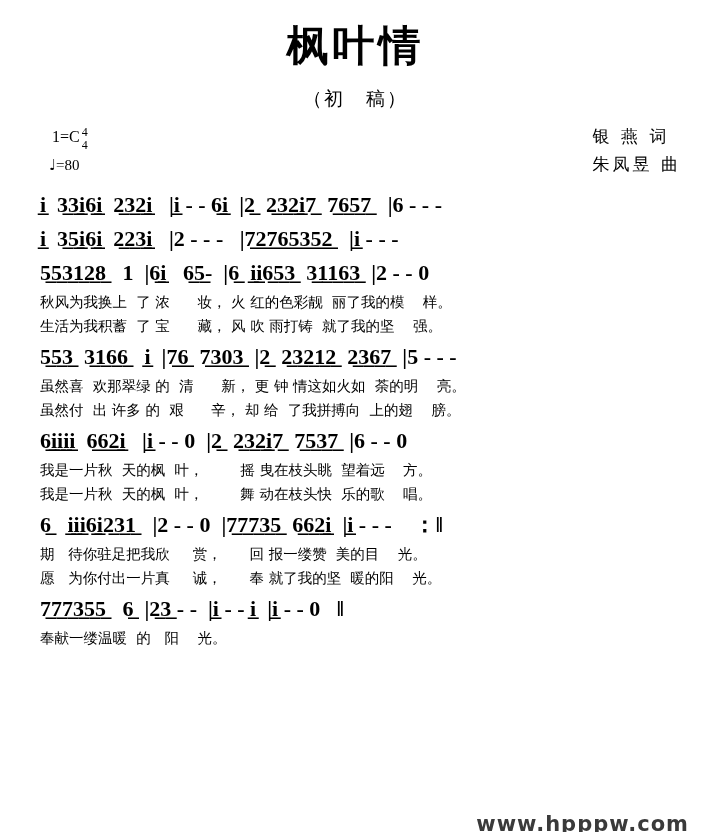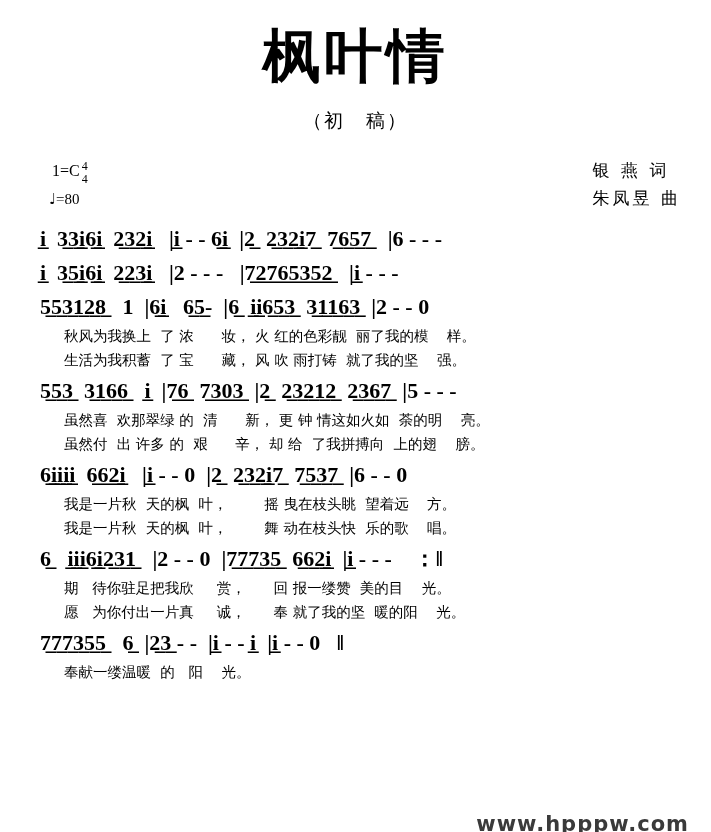--- a/index.html
+++ b/index.html
@@ -10,36 +10,36 @@
     color:#000;
     position:relative;
     overflow:hidden;
   }
   .sheet{position:relative;width:711px;height:832px;}
 
   .title{
     text-align:center;
     font-family:"DejaVu Sans", sans-serif;
     font-weight:bold;
-    font-size:58px;
+    font-size:42px;
     letter-spacing:4px;
     margin-top:18px;
   }
   .subtitle{
     text-align:center;
     font-family:Liberation Serif, serif;
     font-size:19px;
     margin-top:12px;
     letter-spacing:2px;
   }
 
   .meta{
     position:relative;
     height:72px;
-    margin-top:18px;
+    margin-top:6px;
     padding-left:48px;
   }
   .key{
     position:absolute;left:52px;top:8px;
     font-family:"Liberation Serif", serif;
     font-size:16px;
   }
   .key .frac{
     display:inline-block;
     vertical-align:middle;
@@ -75,21 +75,20 @@
     letter-spacing:0px;
     white-space:pre;
     line-height:30px;
   }
   .lyrics{
     font-family:"DejaVu Sans", sans-serif;
     font-size:14.5px;
     white-space:pre;
     line-height:24px;
     margin-top:2px;
-    margin-left:24px;
   }
   .lyrics.second{margin-top:0px;}
 
   .watermark{
     position:absolute;
     right:22px;bottom:14px;
     font-family:"DejaVu Sans", sans-serif;
     font-weight:bold;
     font-size:21px;
     color:#3a3a3a;

